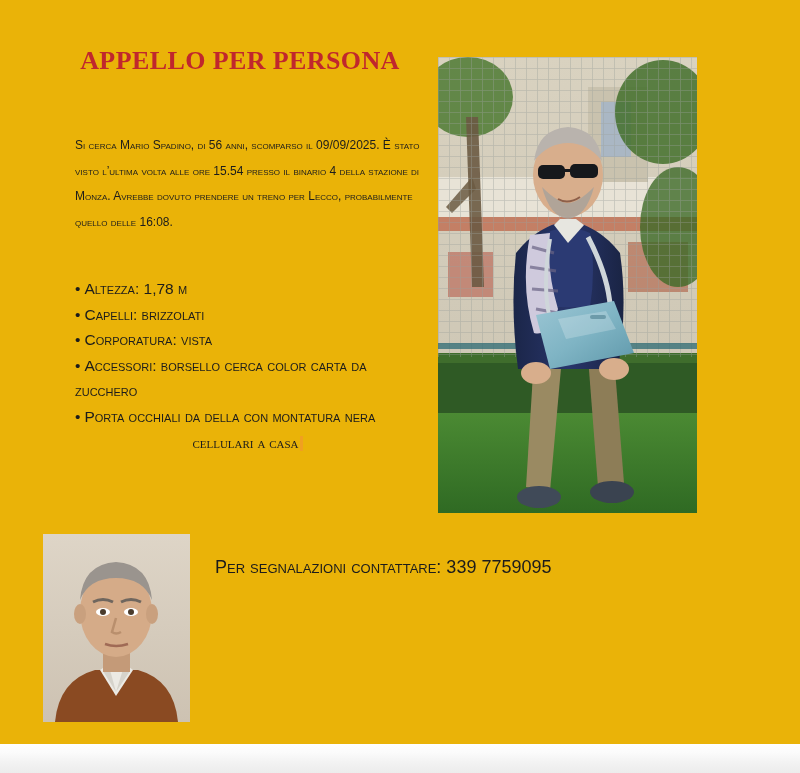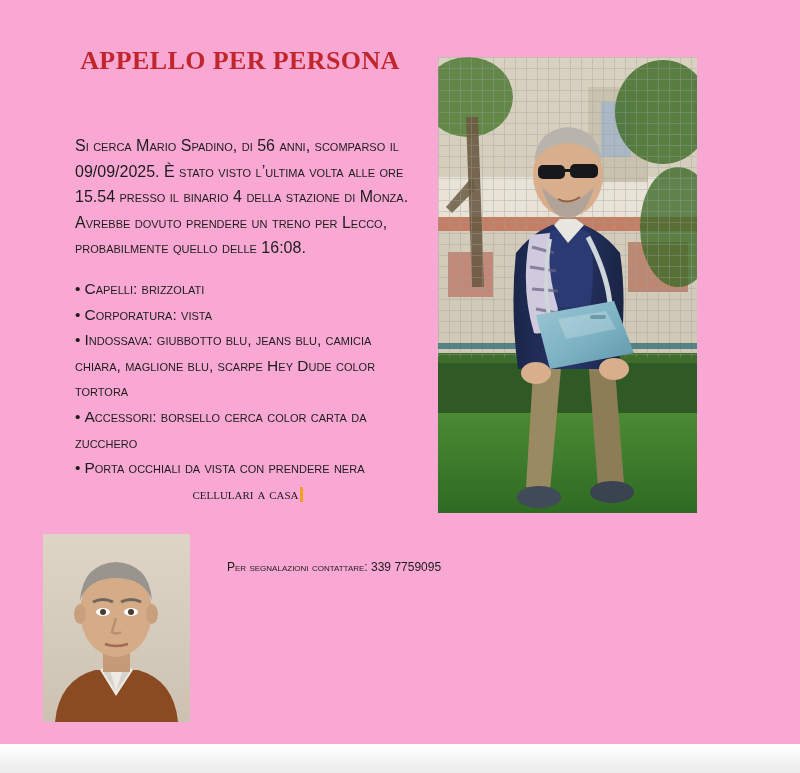--- a/index.html
+++ b/index.html
@@ -4,21 +4,21 @@
 <style>
   html,body{margin:0;padding:0;}
   body{
     width:800px;height:773px;overflow:hidden;
     background:#ffffff;
     font-family:"Liberation Sans",sans-serif;
     -webkit-font-smoothing:antialiased;
   }
   #page{
     position:absolute;left:0;top:0;width:800px;height:756px;
-    background:#f9a8d4;
+    background:#eab308;
   }
   #page-shadow{
     position:absolute;left:0;top:744px;width:800px;height:29px;
     background:linear-gradient(to bottom,#ffffff 0%,#fbfbfb 30%,#f2f2f2 65%,#ececec 100%);
   }
 
   
   #title{
     position:absolute;left:60px;top:42px;width:360px;
     text-align:center;
@@ -34,41 +34,41 @@
   
   .sc{
     font-family:"Liberation Sans",sans-serif;
     font-variant:small-caps;
     font-feature-settings:"smcp";
     color:#1c1c1c;
   }
 
   #intro{
     position:absolute;left:75px;top:133px;width:348px;
-    font-size:16px;line-height:25.5px;
+    font-size:12px;line-height:25.5px;
     text-align:left;
   }
 
   #bullets{
     position:absolute;left:75px;top:276px;width:345px;
     font-size:15.5px;line-height:25.6px;
   }
   #bullets .bullet{margin:0;padding:0;text-indent:0;}
   #bullets .bullet .dot{margin-right:4px;}
   #bullets .bullet.center{text-align:center;font-family:Liberation Serif, serif;}
 
   .caret{
     display:inline-block;width:3px;height:15px;
     background:#f0a020;vertical-align:-3px;margin-left:1px;
   }
 
   
   #contact{
     position:absolute;left:215px;top:555px;width:520px;
-    font-size:12px;line-height:25px;margin-left:12px;
+    font-size:18px;line-height:25px;
   }
   #contact .line{white-space:nowrap;}
 
   
   .photo{position:absolute;overflow:hidden;background:#cfcfcf;}
   #photo-main{left:438px;top:57px;width:259px;height:456px;}
   #photo-portrait{left:43px;top:534px;width:147px;height:188px;}
   .photo svg{display:block;width:100%;height:100%;}
 </style>
 </head>
@@ -76,25 +76,25 @@
 
 <div id="page">
 
   <div id="title" class="title">
     <span>APPELLO PER PERSONA</span>
   </div>
 
   <div id="intro" class="sc">Si cerca Mario Spadino, di 56 anni, scomparso il 09/09/2025. È stato visto l’ultima volta alle ore 15.54 presso il binario 4 della stazione di Monza. Avrebbe dovuto prendere un treno per Lecco, probabilmente quello delle 16:08.</div>
 
   <div id="bullets" class="sc">
+    <div class="bullet"><span class="dot">•</span><span>Altezza: 1,78 m</span></div>
     <div class="bullet"><span class="dot">•</span><span>Capelli: brizzolati</span></div>
     <div class="bullet"><span class="dot">•</span><span>Corporatura: vista</span></div>
-    <div class="bullet"><span class="dot">•</span><span>Indossava: giubbotto blu, jeans blu, camicia chiara, maglione blu, scarpe Hey Dude color tortora</span></div>
     <div class="bullet"><span class="dot">•</span><span>Accessori: borsello cerca color carta da zucchero</span></div>
-    <div class="bullet"><span class="dot">•</span><span>Porta occhiali da vista con prendere nera</span></div>
+    <div class="bullet"><span class="dot">•</span><span>Porta occhiali da della con montatura nera</span></div>
     <div class="bullet center"><span>cellulari a casa</span><span class="caret"></span></div>
   </div>
 
   <div id="contact" class="sc">
     <div class="line">Per segnalazioni contattare: 339 7759095</div>
   </div>
 
   <div id="photo-main" class="photo">
     <svg viewBox="0 0 259 456" preserveAspectRatio="none">
       <defs>

